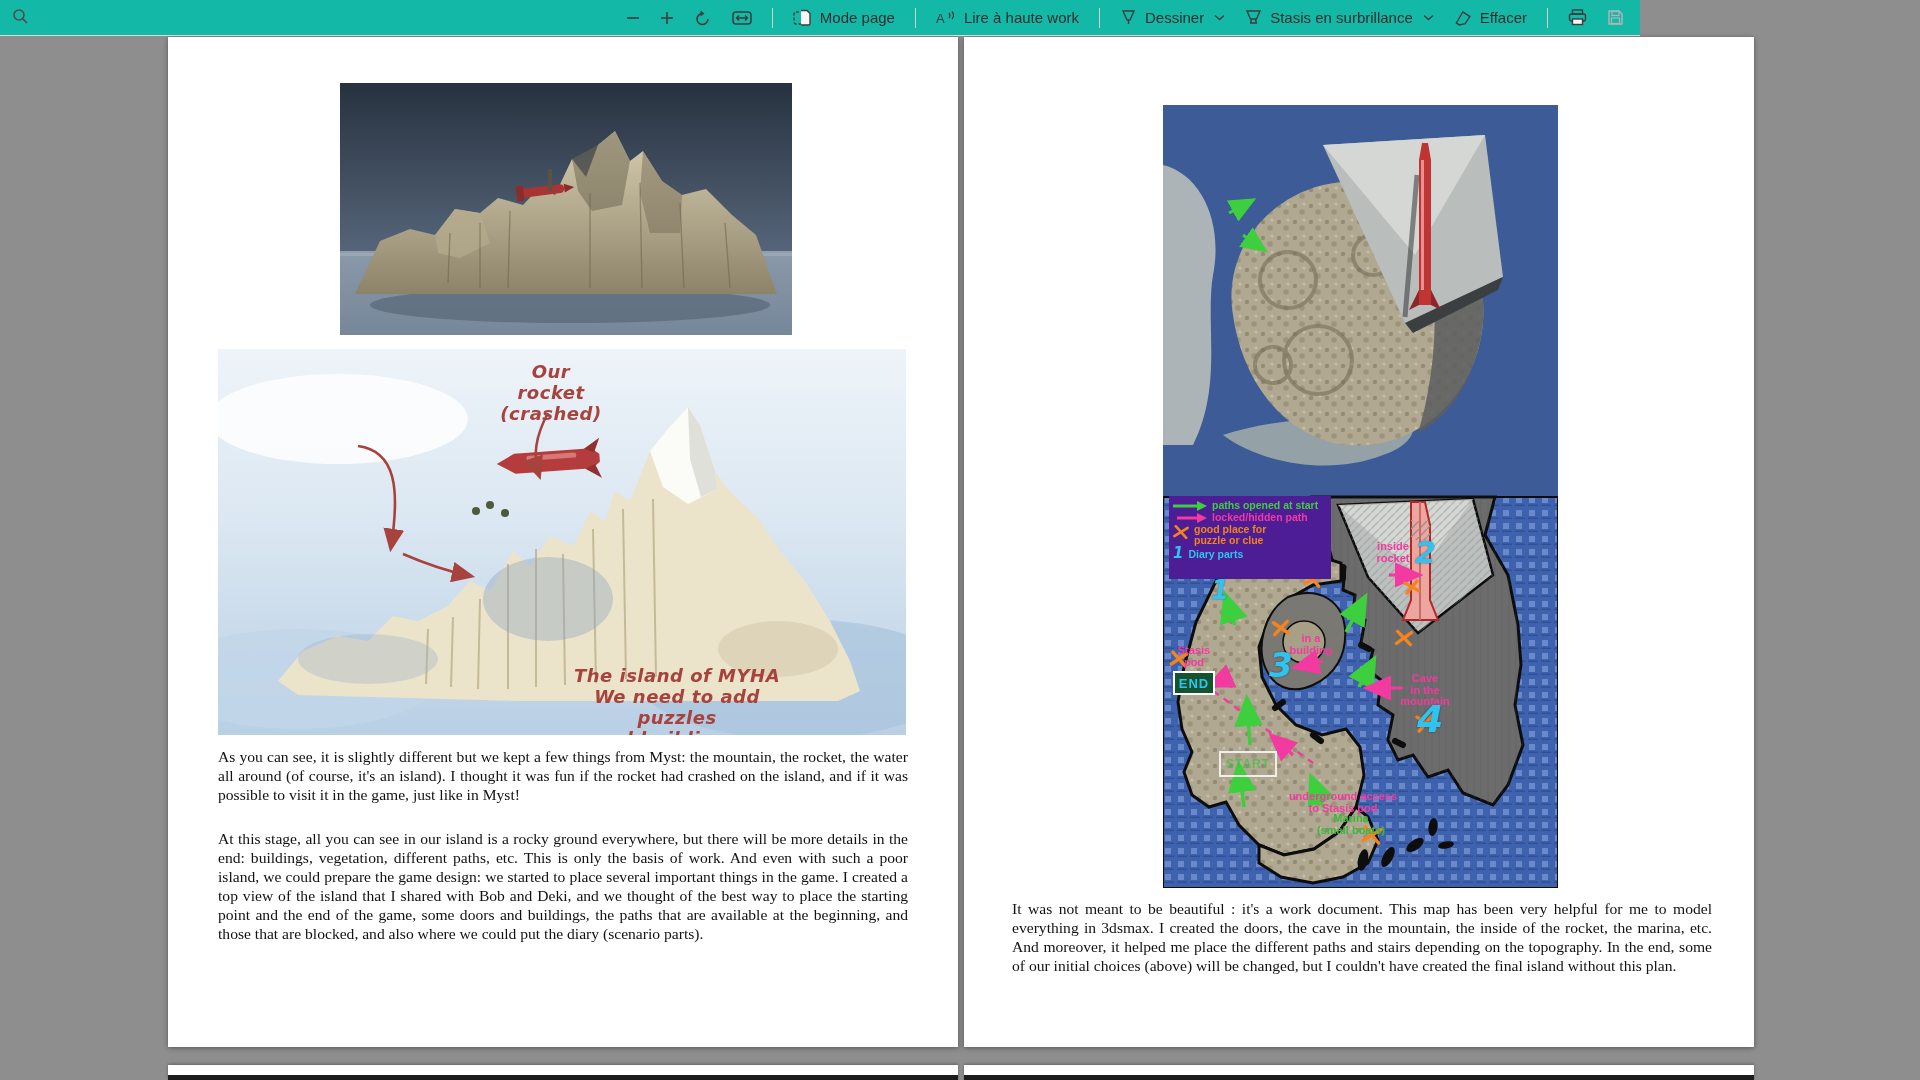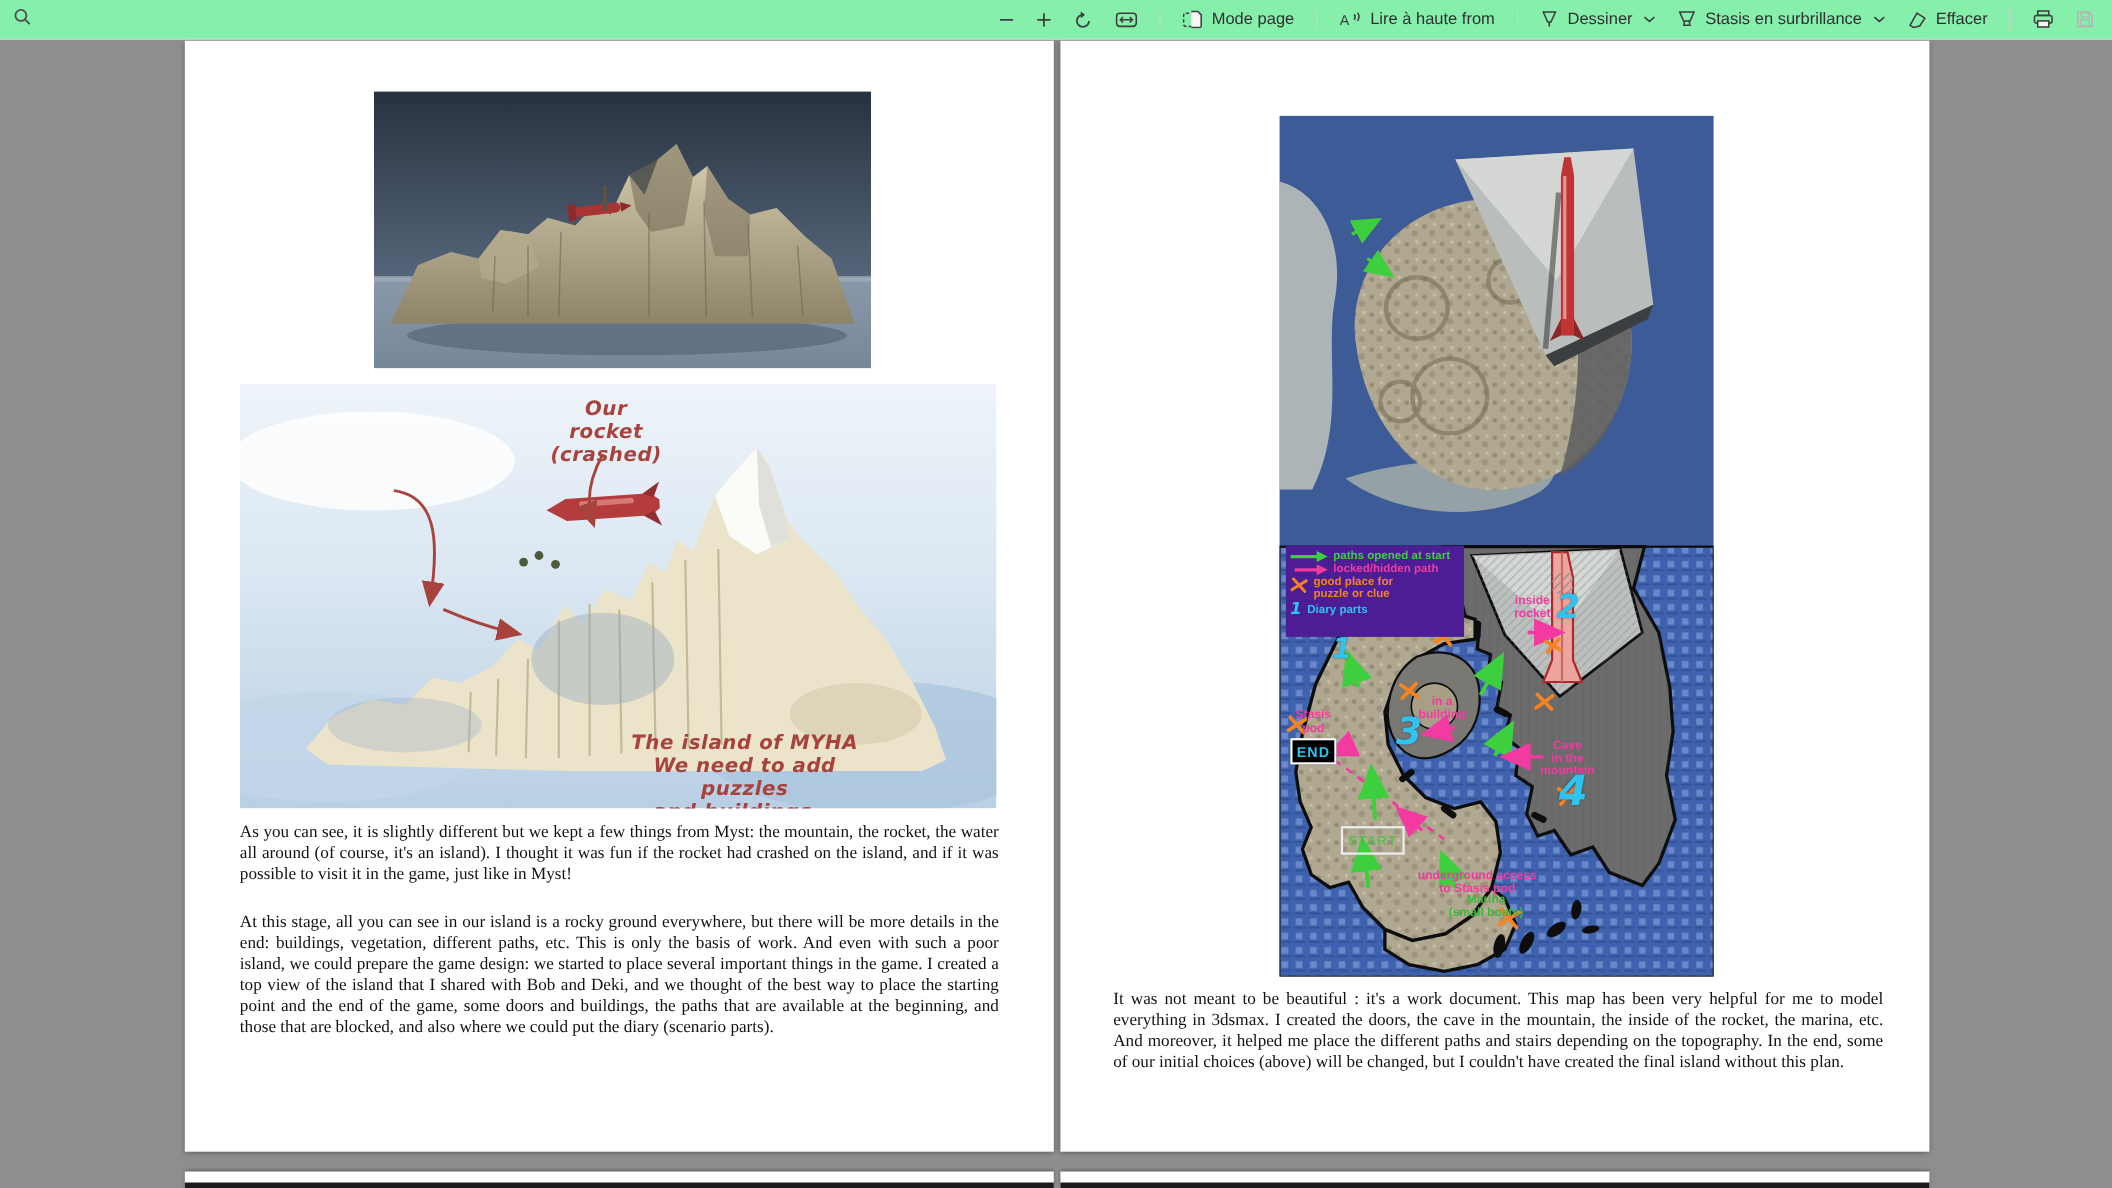--- a/index.html
+++ b/index.html
@@ -2,22 +2,22 @@
 <html><head>
 <meta charset="utf-8">
 <style>
   html,body{margin:0;padding:0;}
   body{
     width:1920px;height:1080px;overflow:hidden;position:relative;
     background:#8e8e8e;font-family:"Liberation Sans",sans-serif;
   }
   
   .toolbar{
-    position:absolute;left:0;top:0;width:1920px;height:36px;
-    background:#86efac;border-bottom:1px solid #d8d8d8;
+    position:absolute;left:0;top:0;width:1640px;height:36px;
+    background:#14b8a6;border-bottom:1px solid #d8d8d8;
     display:flex;align-items:center;box-sizing:border-box;
     color:#2f2f2f;font-size:15px;z-index:10;
   }
   .tb-left{display:flex;align-items:center;padding-left:12px;}
   .tb-right{display:flex;align-items:center;margin-left:auto;padding-right:16px;gap:20px;}
   .tb-btn{display:flex;align-items:center;gap:8px;cursor:default;white-space:nowrap;color:#2f2f2f;}
   .tb-btn svg{display:block;}
   .tb-sep{width:1px;height:20px;background:#cfcfcf;}
   .tb-icon{color:#3d3d3d;}
   .tb-disabled{color:#b5b5b5;}
@@ -47,21 +47,21 @@
     position:absolute;font-family:"Liberation Sans",sans-serif;font-weight:700;
     font-size:11px;line-height:11.5px;text-align:center;
   }
   .magenta{color:#f23aa0;}
   .greenlbl{color:#3db83d;}
   .mapnum{
     position:absolute;font-family:"DejaVu Sans",sans-serif;font-weight:700;font-style:italic;
     color:#2fc4ef;text-shadow:0 0 2px rgba(0,0,40,.5);
   }
   .endbox{
-    position:absolute;background:#000000;border:2px solid #fff;color:#2fc4ef;
+    position:absolute;background:#14532d;border:2px solid #fff;color:#2fc4ef;
     font-weight:700;font-size:13px;font-family:"Liberation Sans",sans-serif;
     display:flex;align-items:center;justify-content:center;letter-spacing:1px;
   }
   .startbox{
     position:absolute;border:2px solid #eee;color:#49c24952;
     font-weight:700;font-size:12px;font-family:"Liberation Sans",sans-serif;
     display:flex;align-items:center;justify-content:center;letter-spacing:1px;
     color:rgba(70,190,70,.75);
   }
   .legendbox{
@@ -120,21 +120,21 @@
       <span>Mode page</span>
     </span>
     <span class="tb-sep"></span>
     <span class="tb-btn">
       <span class="tb-icon">
         <svg width="20" height="16" viewBox="0 0 20 16">
             <text x="0" y="13" font-family="Liberation Sans" font-size="13" fill="#3d3d3d">A</text>
             <path d="M13,3 q2,2.5 0,5 M16,1.5 q3,3.8 0,7.6" fill="none" stroke="#3d3d3d" stroke-width="1.3"></path>
           </svg>
       </span>
-      <span>Lire à haute from</span>
+      <span>Lire à haute work</span>
     </span>
     <span class="tb-sep"></span>
     <span class="tb-btn">
       <span class="tb-icon">
         <svg width="17" height="17" viewBox="0 0 17 17">
             <path d="M3,2 h11 l-4,9 h-3 z" fill="none" stroke="#3d3d3d" stroke-width="1.4"></path>
             <path d="M8.5,11 v4" stroke="#3d3d3d" stroke-width="1.4"></path>
           </svg>
       </span>
       <span>Dessiner</span>

